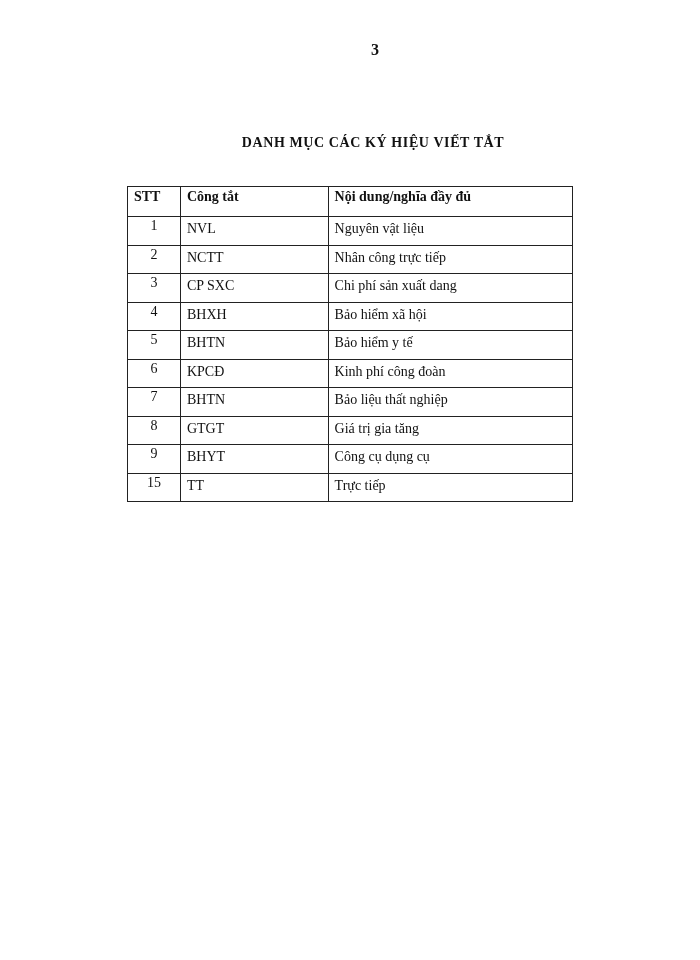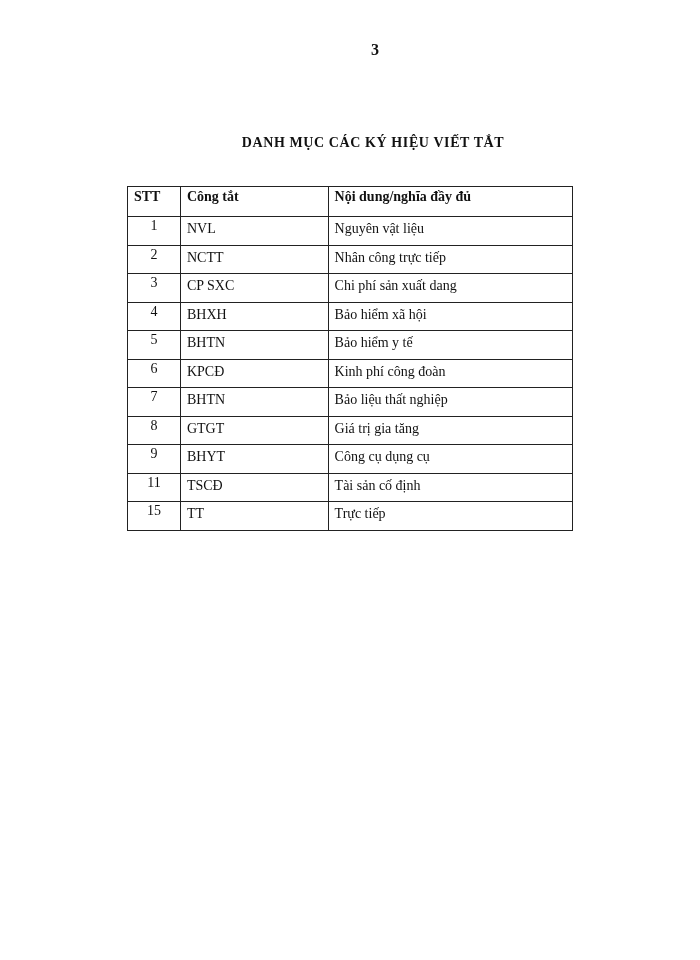--- a/index.html
+++ b/index.html
@@ -128,23 +128,18 @@
       <td class="stt-cell">8</td>
       <td>GTGT</td>
       <td>Giá trị gia tăng</td>
     </tr>
     <tr>
       <td class="stt-cell">9</td>
       <td>BHYT</td>
       <td>Công cụ dụng cụ</td>
     </tr>
     <tr>
-      <td class="stt-cell">11</td>
-      <td>TSCĐ</td>
-      <td>Tài sản cố định</td>
-    </tr>
-    <tr>
       <td class="stt-cell">15</td>
       <td>TT</td>
       <td>Trực tiếp</td>
     </tr>
   </tbody>
 </table>
 
 </body></html>

